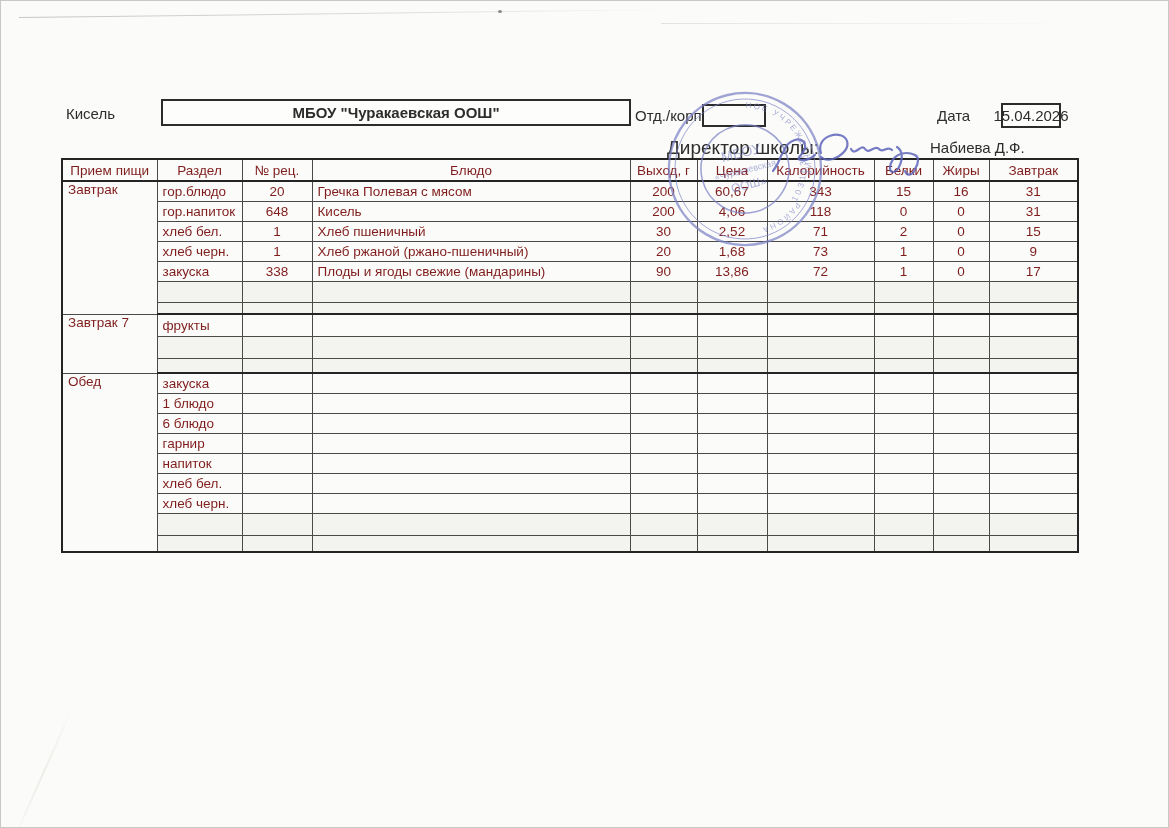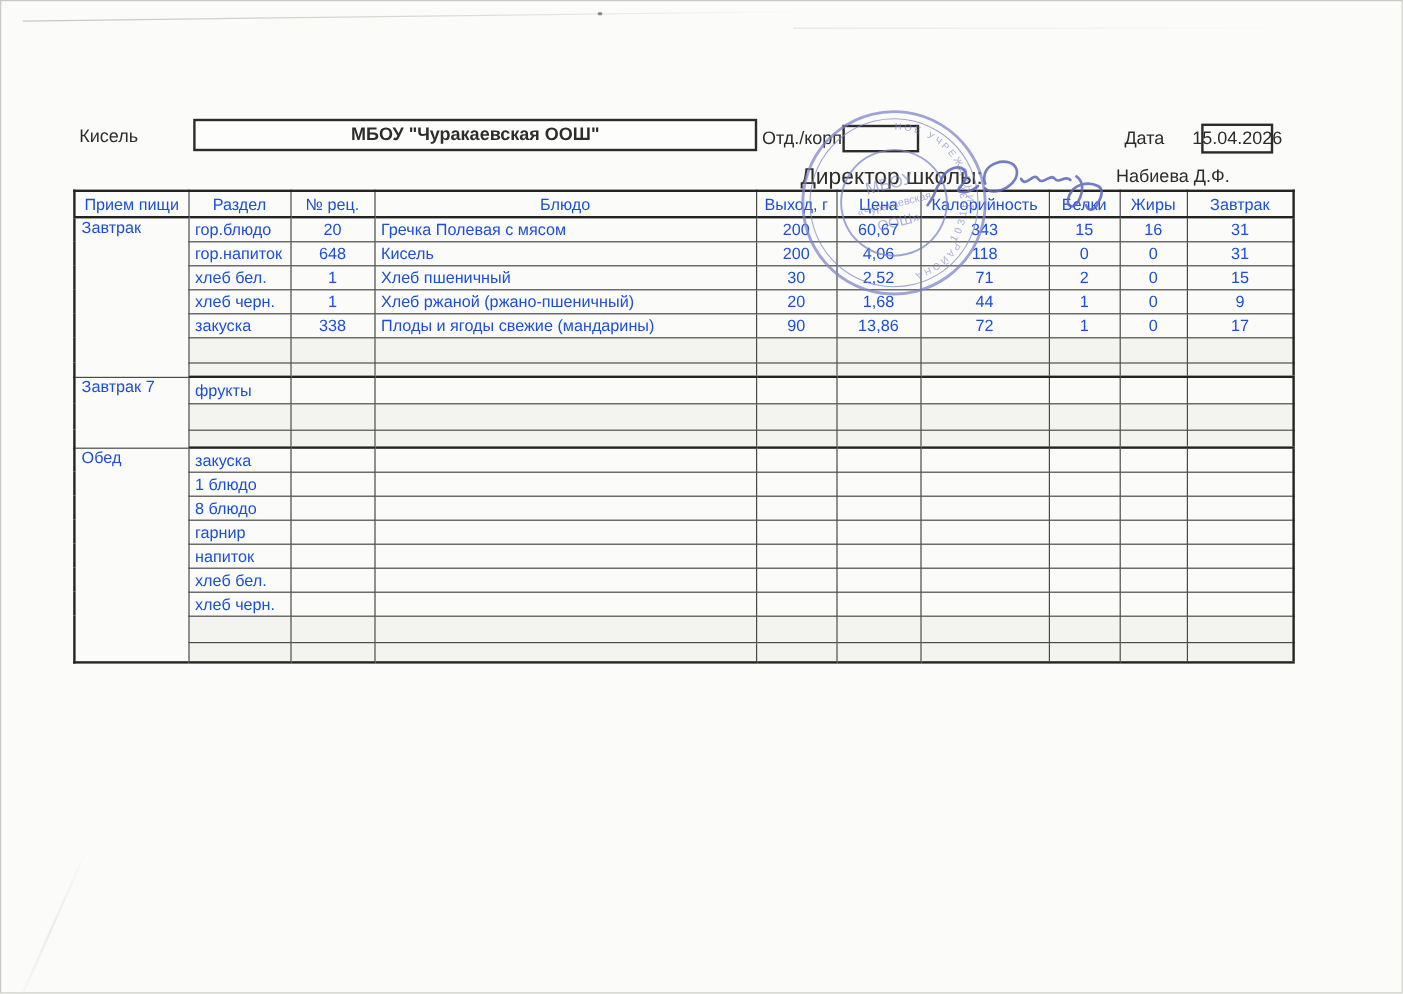--- a/index.html
+++ b/index.html
@@ -38,21 +38,21 @@
   .dept-lbl{left:634px;top:106px;}
   .dept-box{left:701px;top:103px;width:64px;height:23px;border-width:2px;background:transparent;}
   .date-lbl{left:936px;top:106px;}
   .date-box{left:1000px;top:102px;width:60px;height:25px;}
   .director-lbl{left:666px;top:136px;font-size:19px;}
   .director-name{left:929px;top:138px;font-size:15px;}
   
   table.menu{
     position:absolute;left:60px;top:157px;width:1016px;
     border-collapse:collapse;table-layout:fixed;
-    font-size:13.5px;color:#1d4ed8;
+    font-size:13.5px;color:#7f1d1d;
     border:2px solid #242424;
   }
   table.menu th, table.menu td{
     border:1px solid #4a4a4a;
     padding:0 5px;
     overflow:hidden;white-space:nowrap;
     font-weight:400;
     background-clip:padding-box;
   }
   table.menu thead th{
@@ -157,21 +157,21 @@
           <td class="col-protein">2</td>
           <td class="col-fat">0</td>
           <td class="col-carbs">15</td>
         </tr>
         <tr style="height: 20px;">
           <td class="col-razdel">хлеб черн.</td>
           <td class="col-recipe">1</td>
           <td class="col-dish">Хлеб ржаной (ржано-пшеничный)</td>
           <td class="col-out">20</td>
           <td class="col-price">1,68</td>
-          <td class="col-cal">44</td>
+          <td class="col-cal">73</td>
           <td class="col-protein">1</td>
           <td class="col-fat">0</td>
           <td class="col-carbs">9</td>
         </tr>
         <tr style="height: 20px;">
           <td class="col-razdel">закуска</td>
           <td class="col-recipe">338</td>
           <td class="col-dish">Плоды и ягоды свежие (мандарины)</td>
           <td class="col-out">90</td>
           <td class="col-price">13,86</td>
@@ -253,21 +253,21 @@
           <td class="col-recipe"></td>
           <td class="col-dish"></td>
           <td class="col-out"></td>
           <td class="col-price"></td>
           <td class="col-cal"></td>
           <td class="col-protein"></td>
           <td class="col-fat"></td>
           <td class="col-carbs"></td>
         </tr>
         <tr style="height: 20px;">
-          <td class="col-razdel">8 блюдо</td>
+          <td class="col-razdel">6 блюдо</td>
           <td class="col-recipe"></td>
           <td class="col-dish"></td>
           <td class="col-out"></td>
           <td class="col-price"></td>
           <td class="col-cal"></td>
           <td class="col-protein"></td>
           <td class="col-fat"></td>
           <td class="col-carbs"></td>
         </tr>
         <tr style="height: 20px;">

